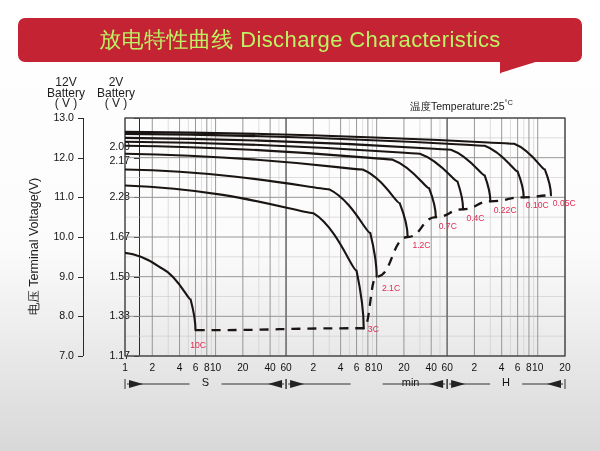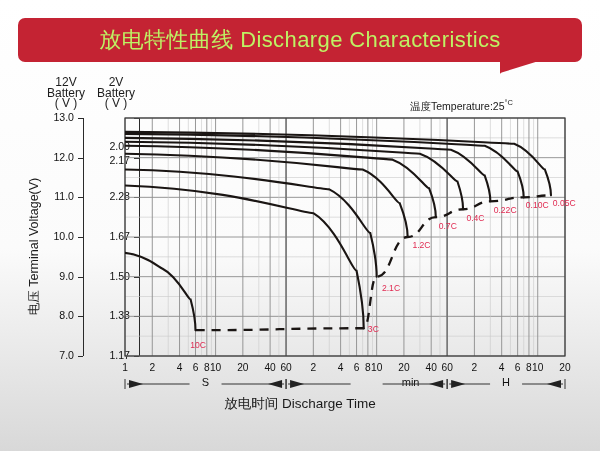--- a/index.html
+++ b/index.html
@@ -359,15 +359,14 @@
           <polygon points="443.1465900238991,310 429.1465900238991,314 443.1465900238991,318" fill="#222"></polygon>
           <line x1="447.1465900238991" y1="309" x2="447.1465900238991" y2="319" stroke="#333" stroke-width="1"></line>
           <line x1="565" y1="309" x2="565" y2="319" stroke="#333" stroke-width="1"></line>
           <line x1="449.1465900238991" y1="314" x2="490.07329501194954" y2="314" stroke="#333" stroke-width="1"></line>
           <line x1="522.0732950119495" y1="314" x2="563" y2="314" stroke="#333" stroke-width="1"></line>
           <polygon points="451.1465900238991,310 465.1465900238991,314 451.1465900238991,318" fill="#222"></polygon>
           <polygon points="561,310 547,314 561,318" fill="#222"></polygon>
         </g>
     </svg>
 
-    <div class="caption">放电时间 Discharge Time</div>
   </div>
 </div>
 
 </body></html>

